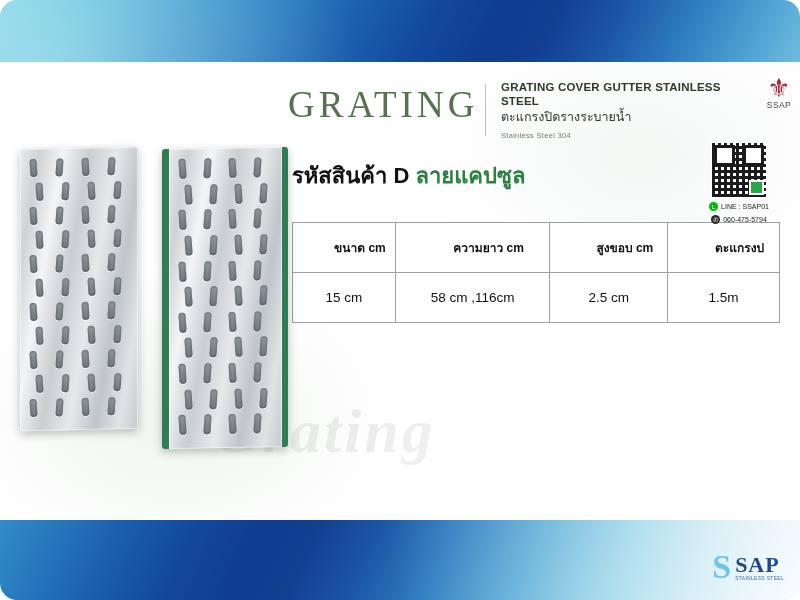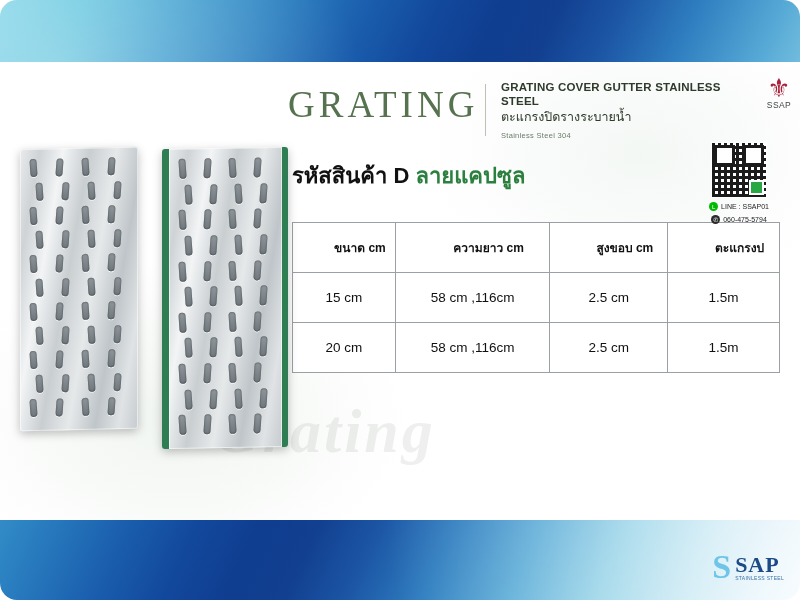--- a/index.html
+++ b/index.html
@@ -331,26 +331,20 @@
         <th class="col4">ตะแกรงป</th>
       </tr>
     </thead>
     <tbody>
       <tr>
         <td>15 cm</td>
         <td>58 cm ,116cm</td>
         <td>2.5 cm</td>
         <td>1.5m</td>
       </tr>
-      <tr>
-        <td>20 cm</td>
-        <td>58 cm  ,116cm</td>
-        <td>2.5 cm</td>
-        <td>1.5m</td>
-      </tr>
     </tbody>
   </table>
 
   <div class="qr-block">
     <div class="qr-code">
       <div class="qr-green"></div>
     </div>
     <div class="contact-row">
       <span class="dot-ic ic-line">L</span>
       <span>LINE : SSAP01</span>

